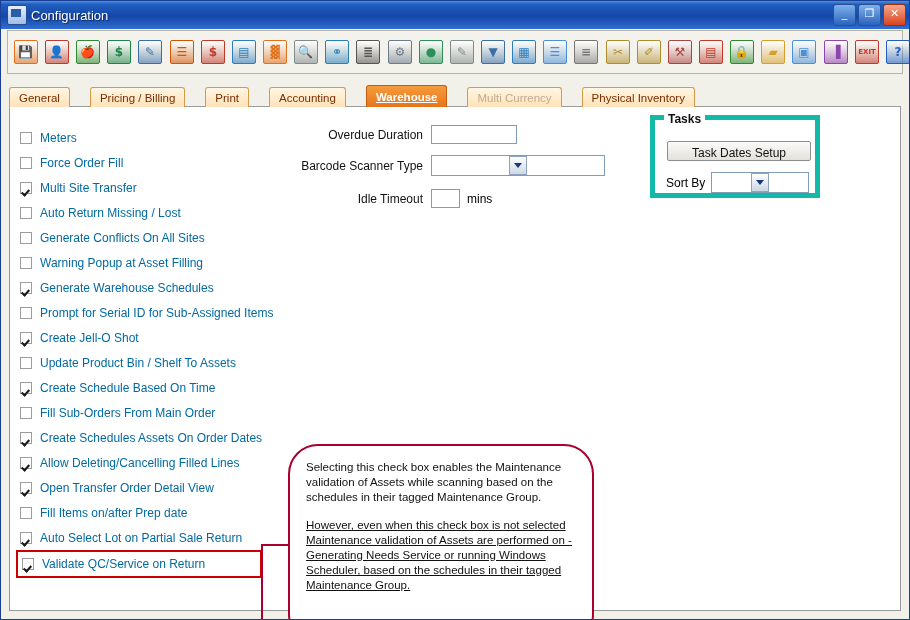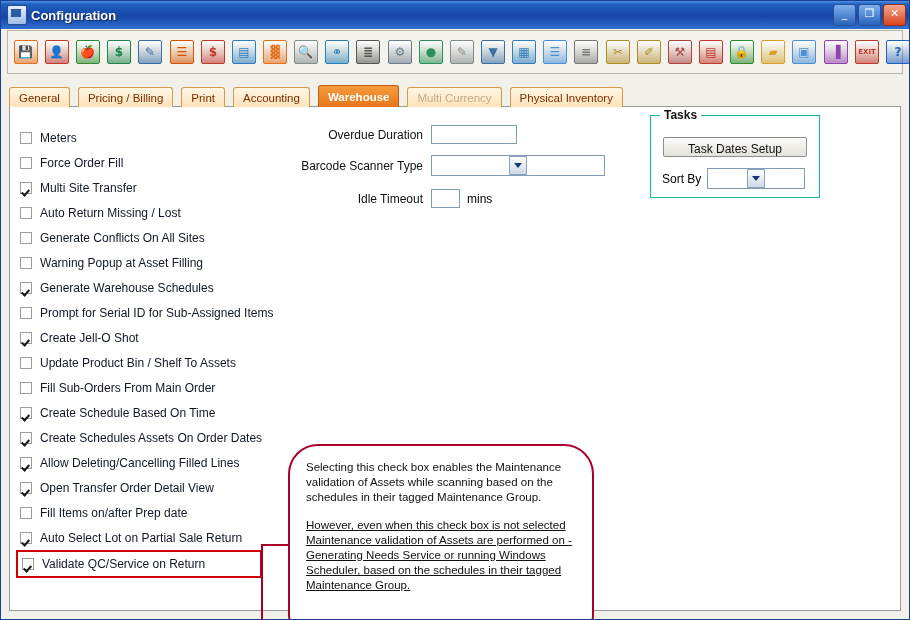--- a/index.html
+++ b/index.html
@@ -44,21 +44,21 @@
   }
   .title-icon::before {
     content: "";
     position: absolute;
     left: 3px; top: 3px;
     width: 10px; height: 8px;
     background: #2b5ca8;
   }
   .title-text {
     color: #fff;
-    font-weight: bold;
+    font-weight: normal;
     font-size: 13px;
     text-shadow: 1px 1px 1px rgba(0,0,0,.5);
     flex: 1;
   }
   .win-btns { display: flex; gap: 2px; align-items: center; }
   .win-btn {
     width: 21px; height: 20px;
     border: 1px solid #2a4f95;
     border-radius: 3px;
     background: linear-gradient(180deg,#7fb0ec,#2a63bd);
@@ -113,37 +113,38 @@
     top: 84px; left: 8px; right: 8px;
     height: 22px;
     display: flex;
     align-items: flex-end;
     z-index: 5;
   }
   .tab {
     height: 20px;
     line-height: 20px;
     padding: 0 9px;
-    margin-right: 8px;
+    margin-right: 20px;
     font-size: 11.5px;
     color: #7a2d00;
     background: linear-gradient(180deg,#fff6e4,#ffe2b8);
     border: 1px solid #d79a4a;
     border-bottom: none;
     border-radius: 3px 3px 0 0;
     box-sizing: border-box;
     white-space: nowrap;
   }
   .tab.active {
     background: linear-gradient(180deg,#f59b3c,#e8751a);
     color: #fff;
     font-weight: bold;
     height: 22px;
     line-height: 22px;
     border-color: #c05e10;
+    text-decoration: underline;
   }
   .tab.disabled { color: #c4a98c; }
 
   
   .panel {
     position: absolute;
     top: 105px; left: 8px; right: 8px; bottom: 8px;
     background: #ffffff;
     border: 1px solid #9a9a9a;
     box-sizing: border-box;
@@ -171,21 +172,21 @@
   }
   .cb-box.checked::after {
     content: "";
     position: absolute;
     left: 2px; top: 5px;
     width: 3px; height: 6px;
     border: solid #1a1a1a;
     border-width: 0 2px 2px 0;
     transform: rotate(42deg);
   }
-  .cb-label { font-size: 12px; color: #0f172a; white-space: nowrap; }
+  .cb-label { font-size: 12px; color: #0369a1; white-space: nowrap; }
 
   .cb-row.highlighted {
     border: 2px solid #cc0000;
     padding: 0 6px 0 4px;
     height: 24px;
     margin-left: -4px;
     box-sizing: content-box;
     width: 232px;
   }
 
@@ -239,21 +240,21 @@
     border-left: 4px solid transparent;
     border-right: 4px solid transparent;
     border-top: 5px solid #15387c;
     display: block;
   }
   .unit { font-size: 12px; margin-left: 7px; }
 
   
   .groupbox {
     position: absolute;
-    border: 1px solid #14b8a6;
+    border: 5px solid #14b8a6;
     box-sizing: border-box;
   }
   .groupbox > .legend {
     position: absolute;
     top: -8px; left: 9px;
     background: #fff;
     padding: 0 4px;
     font-size: 12px;
     font-weight: bold;
     color: #111;
@@ -446,26 +447,26 @@
         </div>
         <div class="cb-row">
           <span class="cb-box checked"></span>
           <span class="cb-label">Create Jell-O Shot</span>
         </div>
         <div class="cb-row">
           <span class="cb-box"></span>
           <span class="cb-label">Update Product Bin / Shelf To Assets</span>
         </div>
         <div class="cb-row">
+          <span class="cb-box checked"></span>
+          <span class="cb-label">Create Schedule Based On Time</span>
+        </div>
+        <div class="cb-row">
           <span class="cb-box"></span>
           <span class="cb-label">Fill Sub-Orders From Main Order</span>
-        </div>
-        <div class="cb-row">
-          <span class="cb-box checked"></span>
-          <span class="cb-label">Create Schedule Based On Time</span>
         </div>
         <div class="cb-row">
           <span class="cb-box checked"></span>
           <span class="cb-label">Create Schedules Assets On Order Dates</span>
         </div>
         <div class="cb-row">
           <span class="cb-box checked"></span>
           <span class="cb-label">Allow Deleting/Cancelling Filled Lines</span>
         </div>
         <div class="cb-row">

